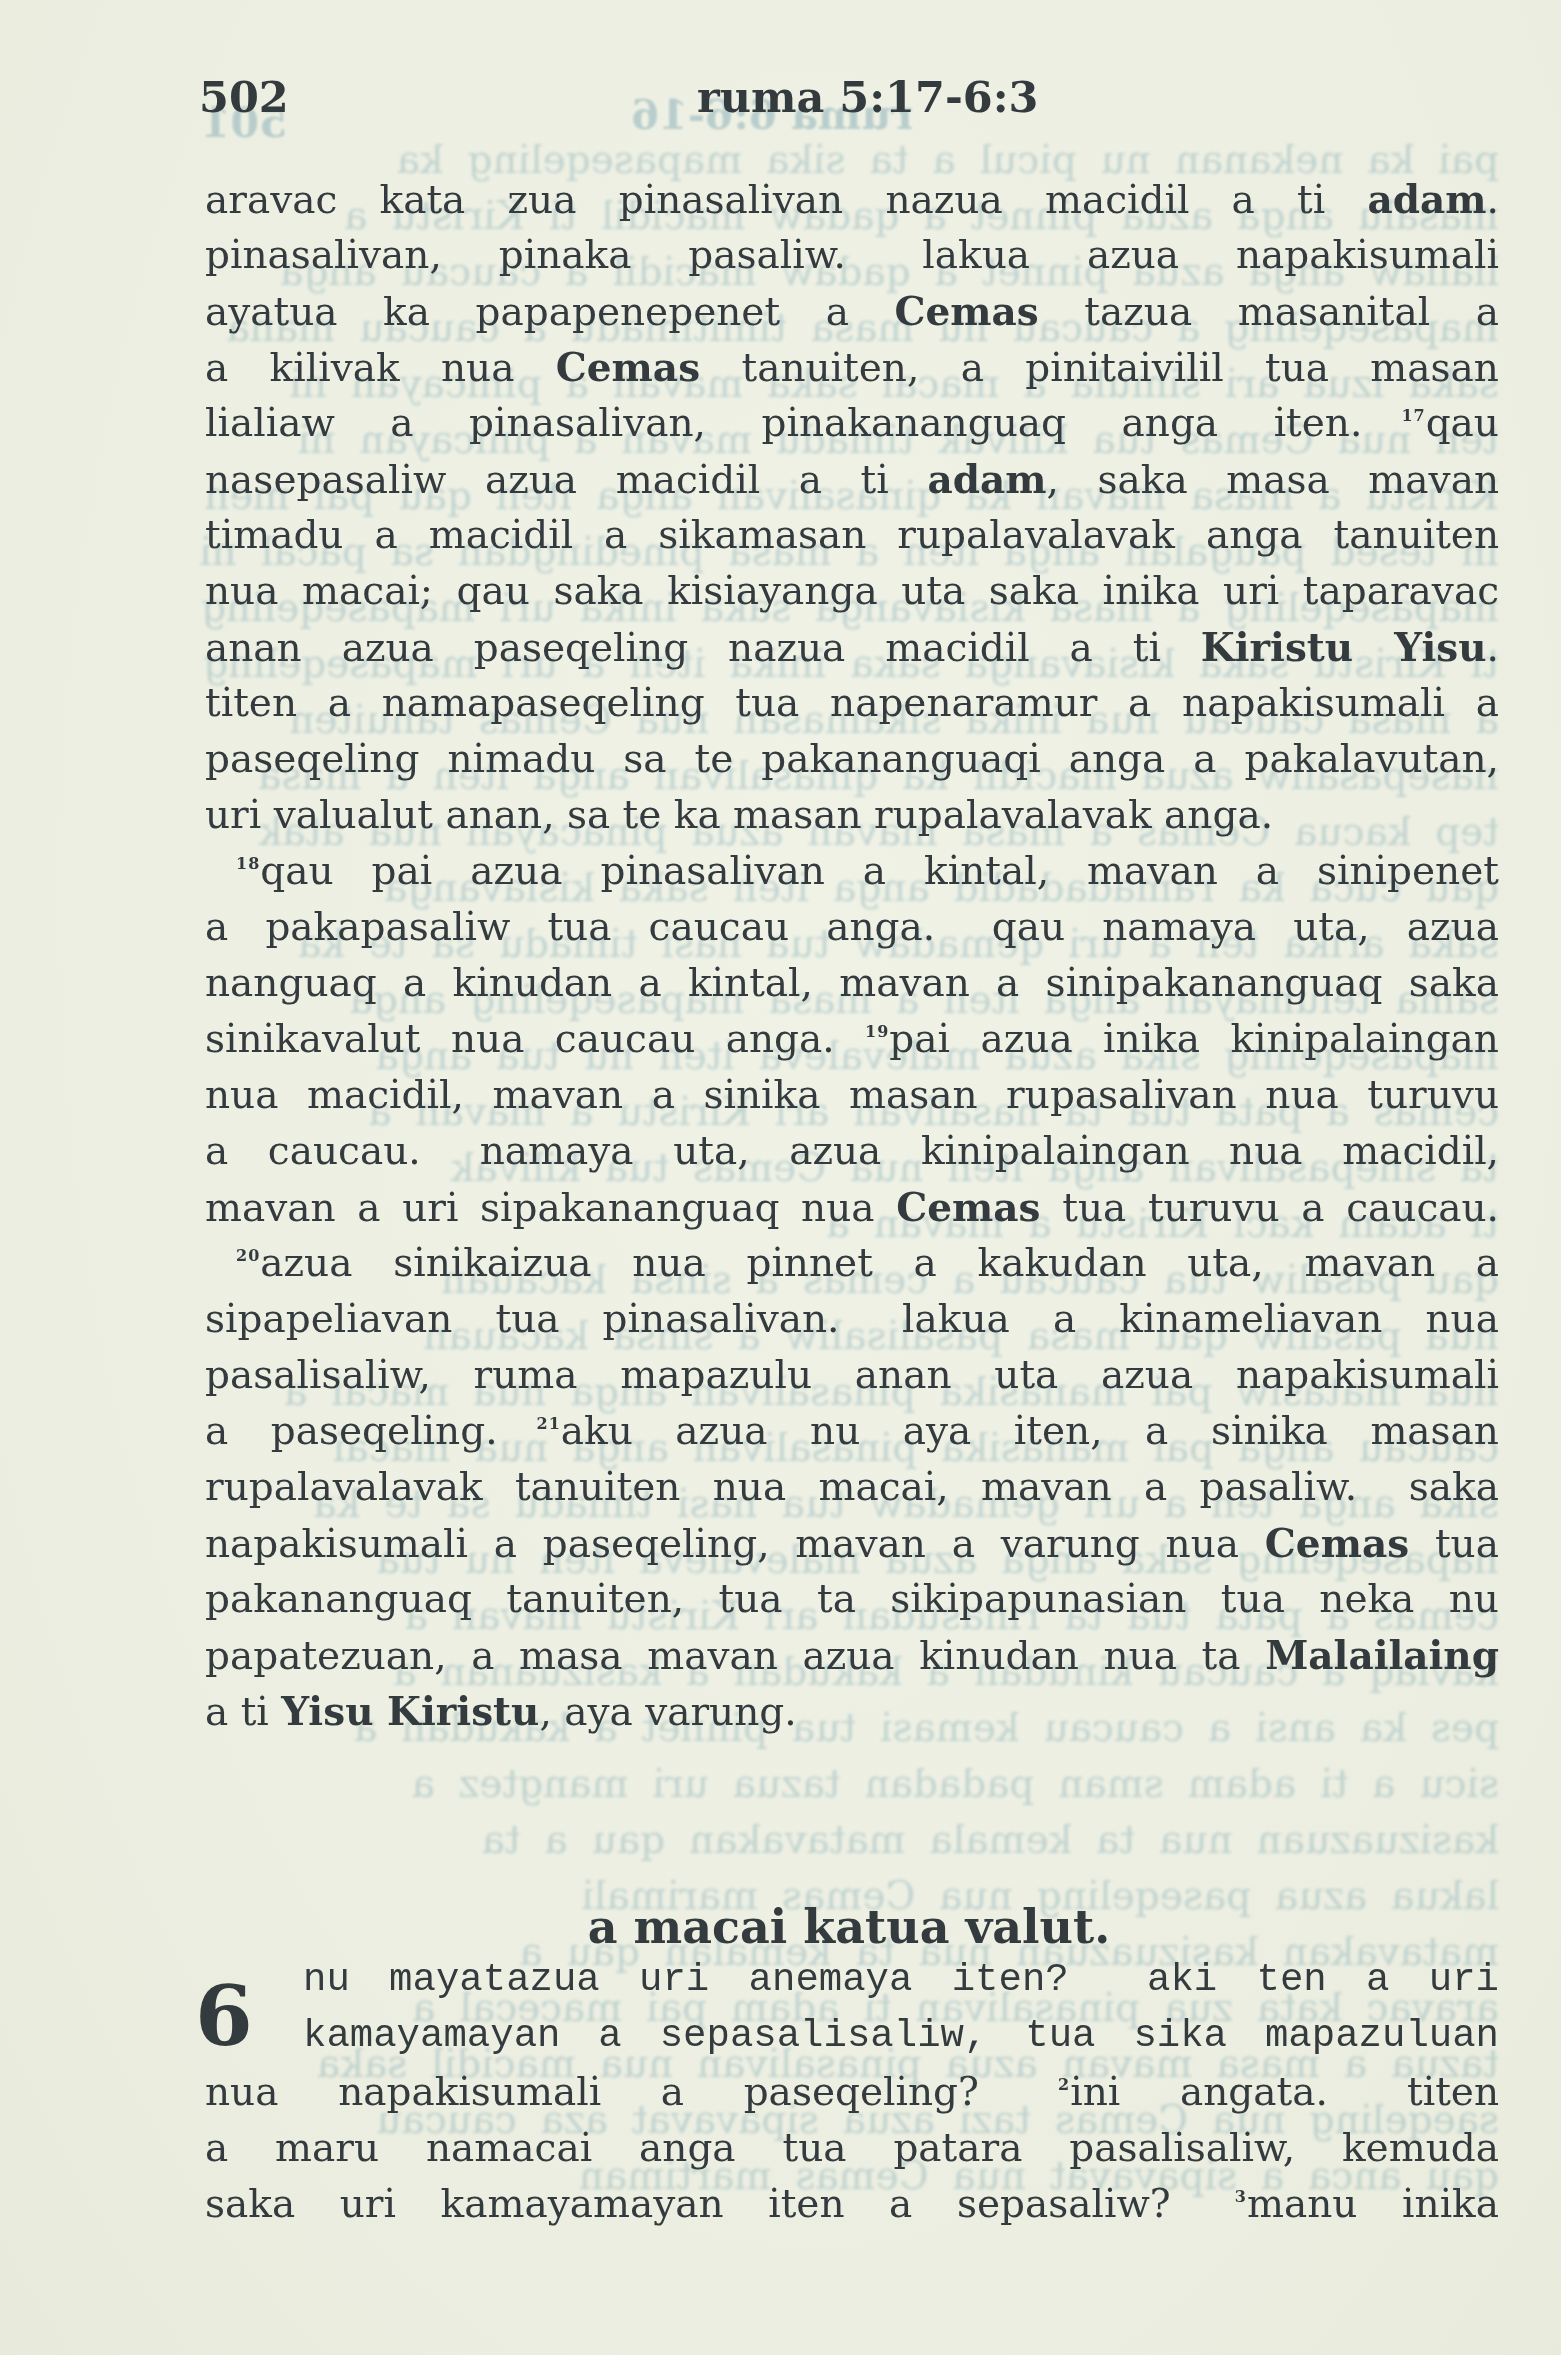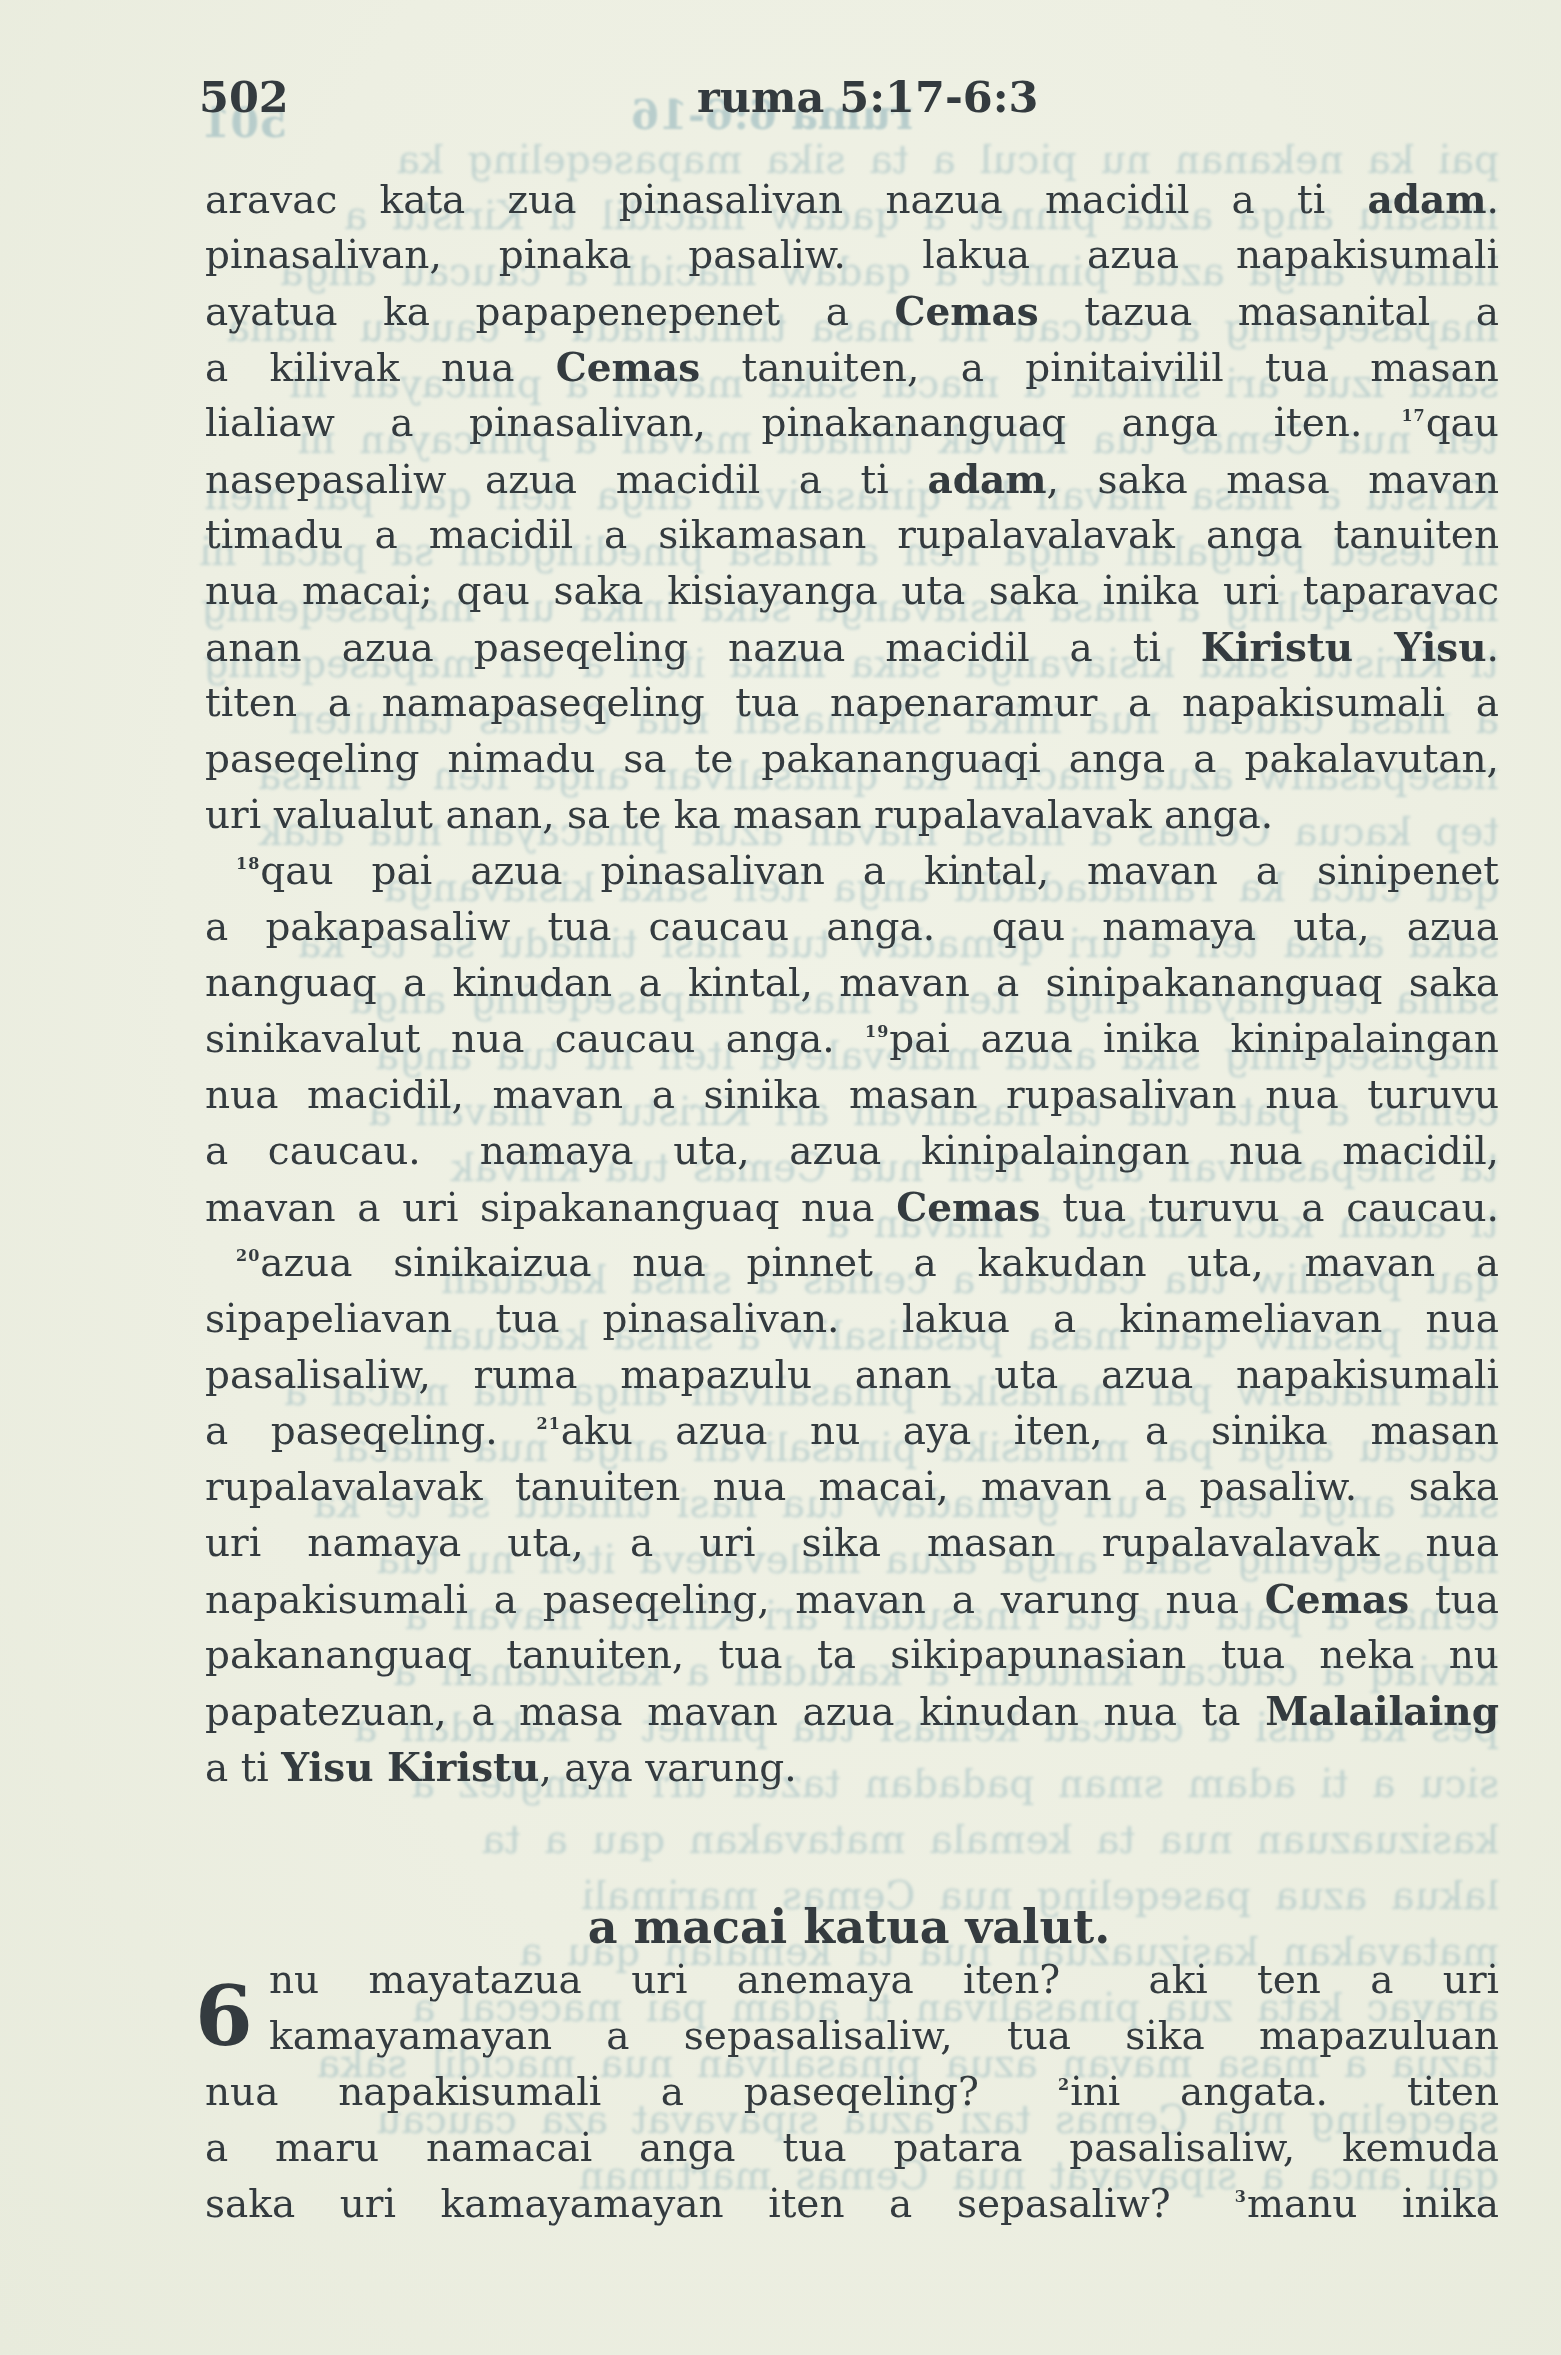--- a/index.html
+++ b/index.html
@@ -36,21 +36,21 @@
   .ind{text-indent:31px;}
   .b{font-weight:700;}
   .sup{font-size:16px;font-weight:700;vertical-align:15.5px;line-height:0;letter-spacing:1px;}
   
   .sect{position:absolute;top:1902px;left:199px;width:1300px;text-align:center;
         font-weight:700;font-size:46px;line-height:1.1;}
   
   .chap{position:absolute;top:1952px;left:199px;width:1300px;
         font-size:39px;line-height:56px;}
   .chap .dropcap{position:absolute;left:-3.9px;top:23px;font-size:83px;font-weight:700;line-height:1;}
-  .tl.dc{margin-left:70px;}
+  .tl.dc{margin-left:104px;font-family:Liberation Mono, monospace;}
 </style>
 </head>
 <body>
 
 <div class="page">
 
   <span class="bl-num">501</span>
   <span class="bl-ref">ruma 6:6-16</span>
   <div class="bleed" id="bleedlines">
       <div class="bl">pai ka nekanan nu picul a ta sika mapaseqeling ka</div>
@@ -115,21 +115,20 @@
       <div class="tl j"><span>nanguaq a kinudan a kintal, mavan a sinipakananguaq saka</span></div>
       <div class="tl j"><span>sinikavalut nua caucau anga. </span><span class="sup">19</span><span>pai azua inika kinipalaingan</span></div>
       <div class="tl j"><span>nua macidil, mavan a sinika masan rupasalivan nua turuvu</span></div>
       <div class="tl j"><span>a caucau.  namaya uta, azua kinipalaingan nua macidil,</span></div>
       <div class="tl j"><span>mavan a uri sipakananguaq nua </span><span class="b">Cemas</span><span> tua turuvu a caucau.</span></div>
       <div class="tl j ind"><span class="sup">20</span><span>azua sinikaizua nua pinnet a kakudan uta, mavan a</span></div>
       <div class="tl j"><span>sipapeliavan tua pinasalivan.  lakua a kinameliavan nua</span></div>
       <div class="tl j"><span>pasalisaliw, ruma mapazulu anan uta azua napakisumali</span></div>
       <div class="tl j"><span>a paseqeling.  </span><span class="sup">21</span><span>aku azua nu aya iten, a sinika masan</span></div>
       <div class="tl j"><span>rupalavalavak tanuiten nua macai, mavan a pasaliw.  saka</span></div>
-      <div class="tl j"><span>uri namaya uta, a uri sika masan rupalavalavak nua</span></div>
       <div class="tl j"><span>napakisumali a paseqeling, mavan a varung nua </span><span class="b">Cemas</span><span> tua</span></div>
       <div class="tl j"><span>pakananguaq tanuiten, tua ta sikipapunasian tua neka nu</span></div>
       <div class="tl j"><span>papatezuan, a masa mavan azua kinudan nua ta </span><span class="b">Malailaing</span></div>
       <div class="tl"><span>a ti </span><span class="b">Yisu Kiristu</span><span>, aya varung.</span></div>
     </div>
 
   <div class="sect">a macai katua valut.</div>
 
   <div class="chap">
     <div class="dropcap">6</div>

